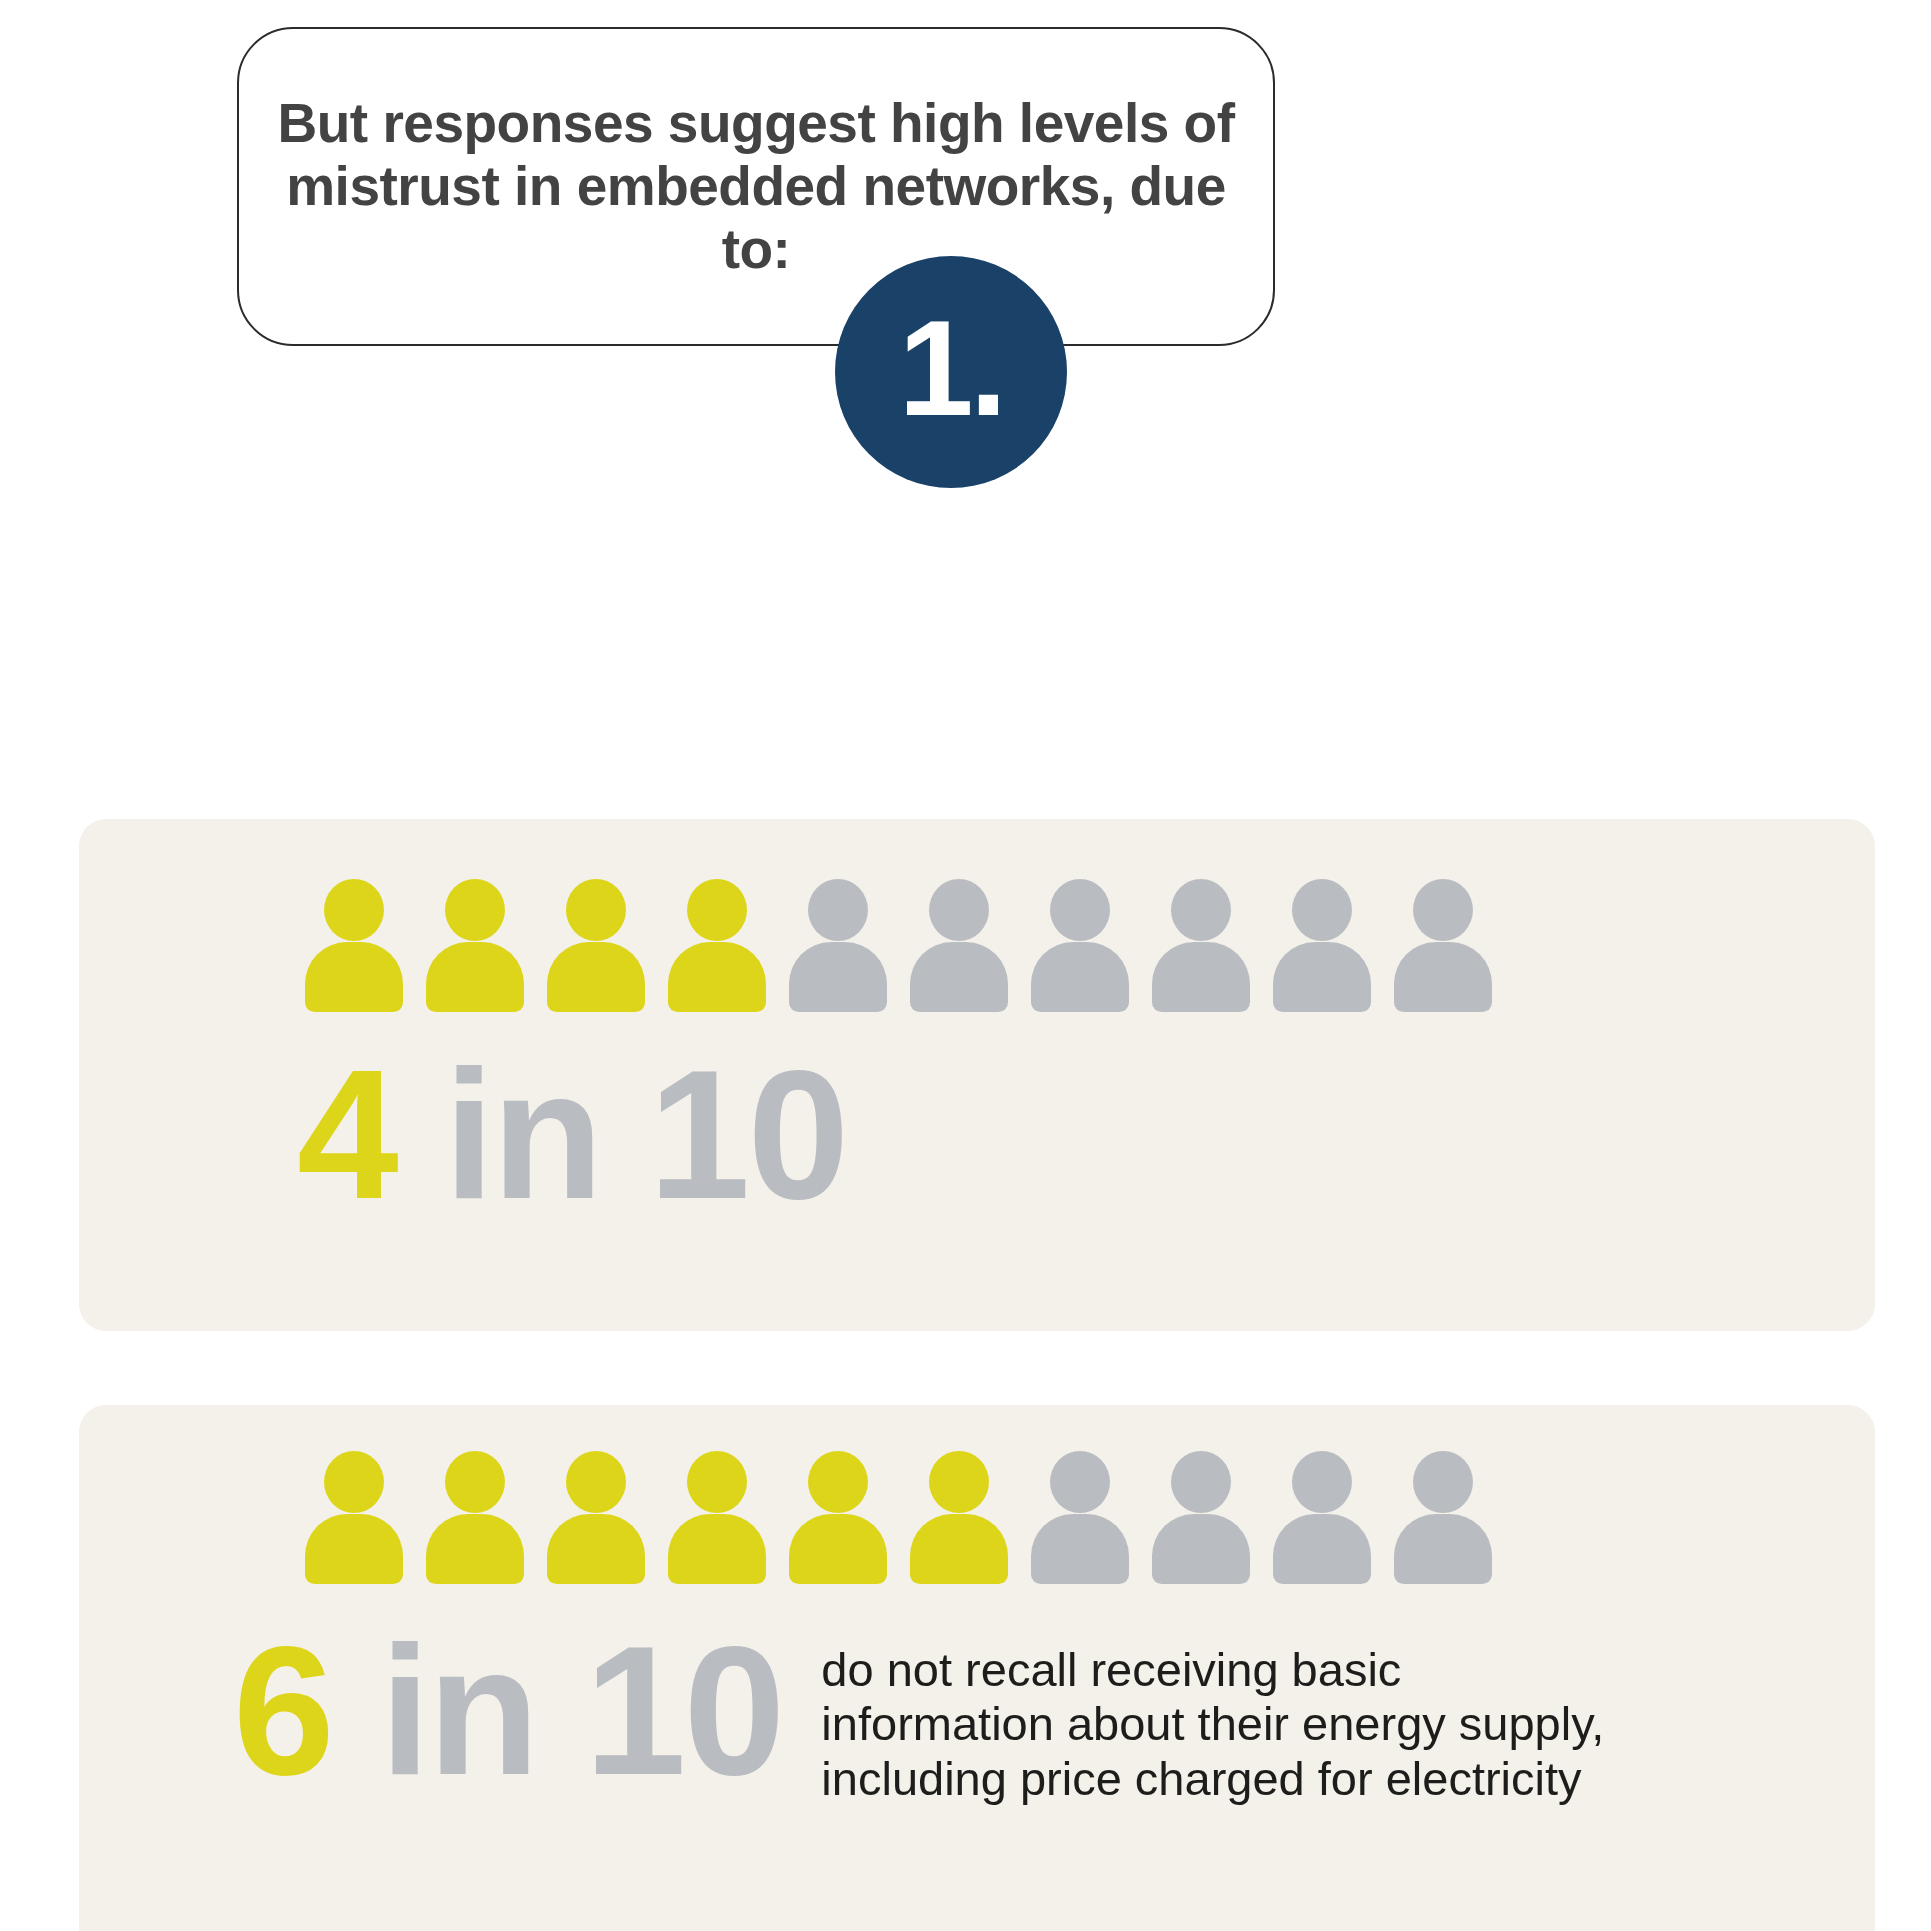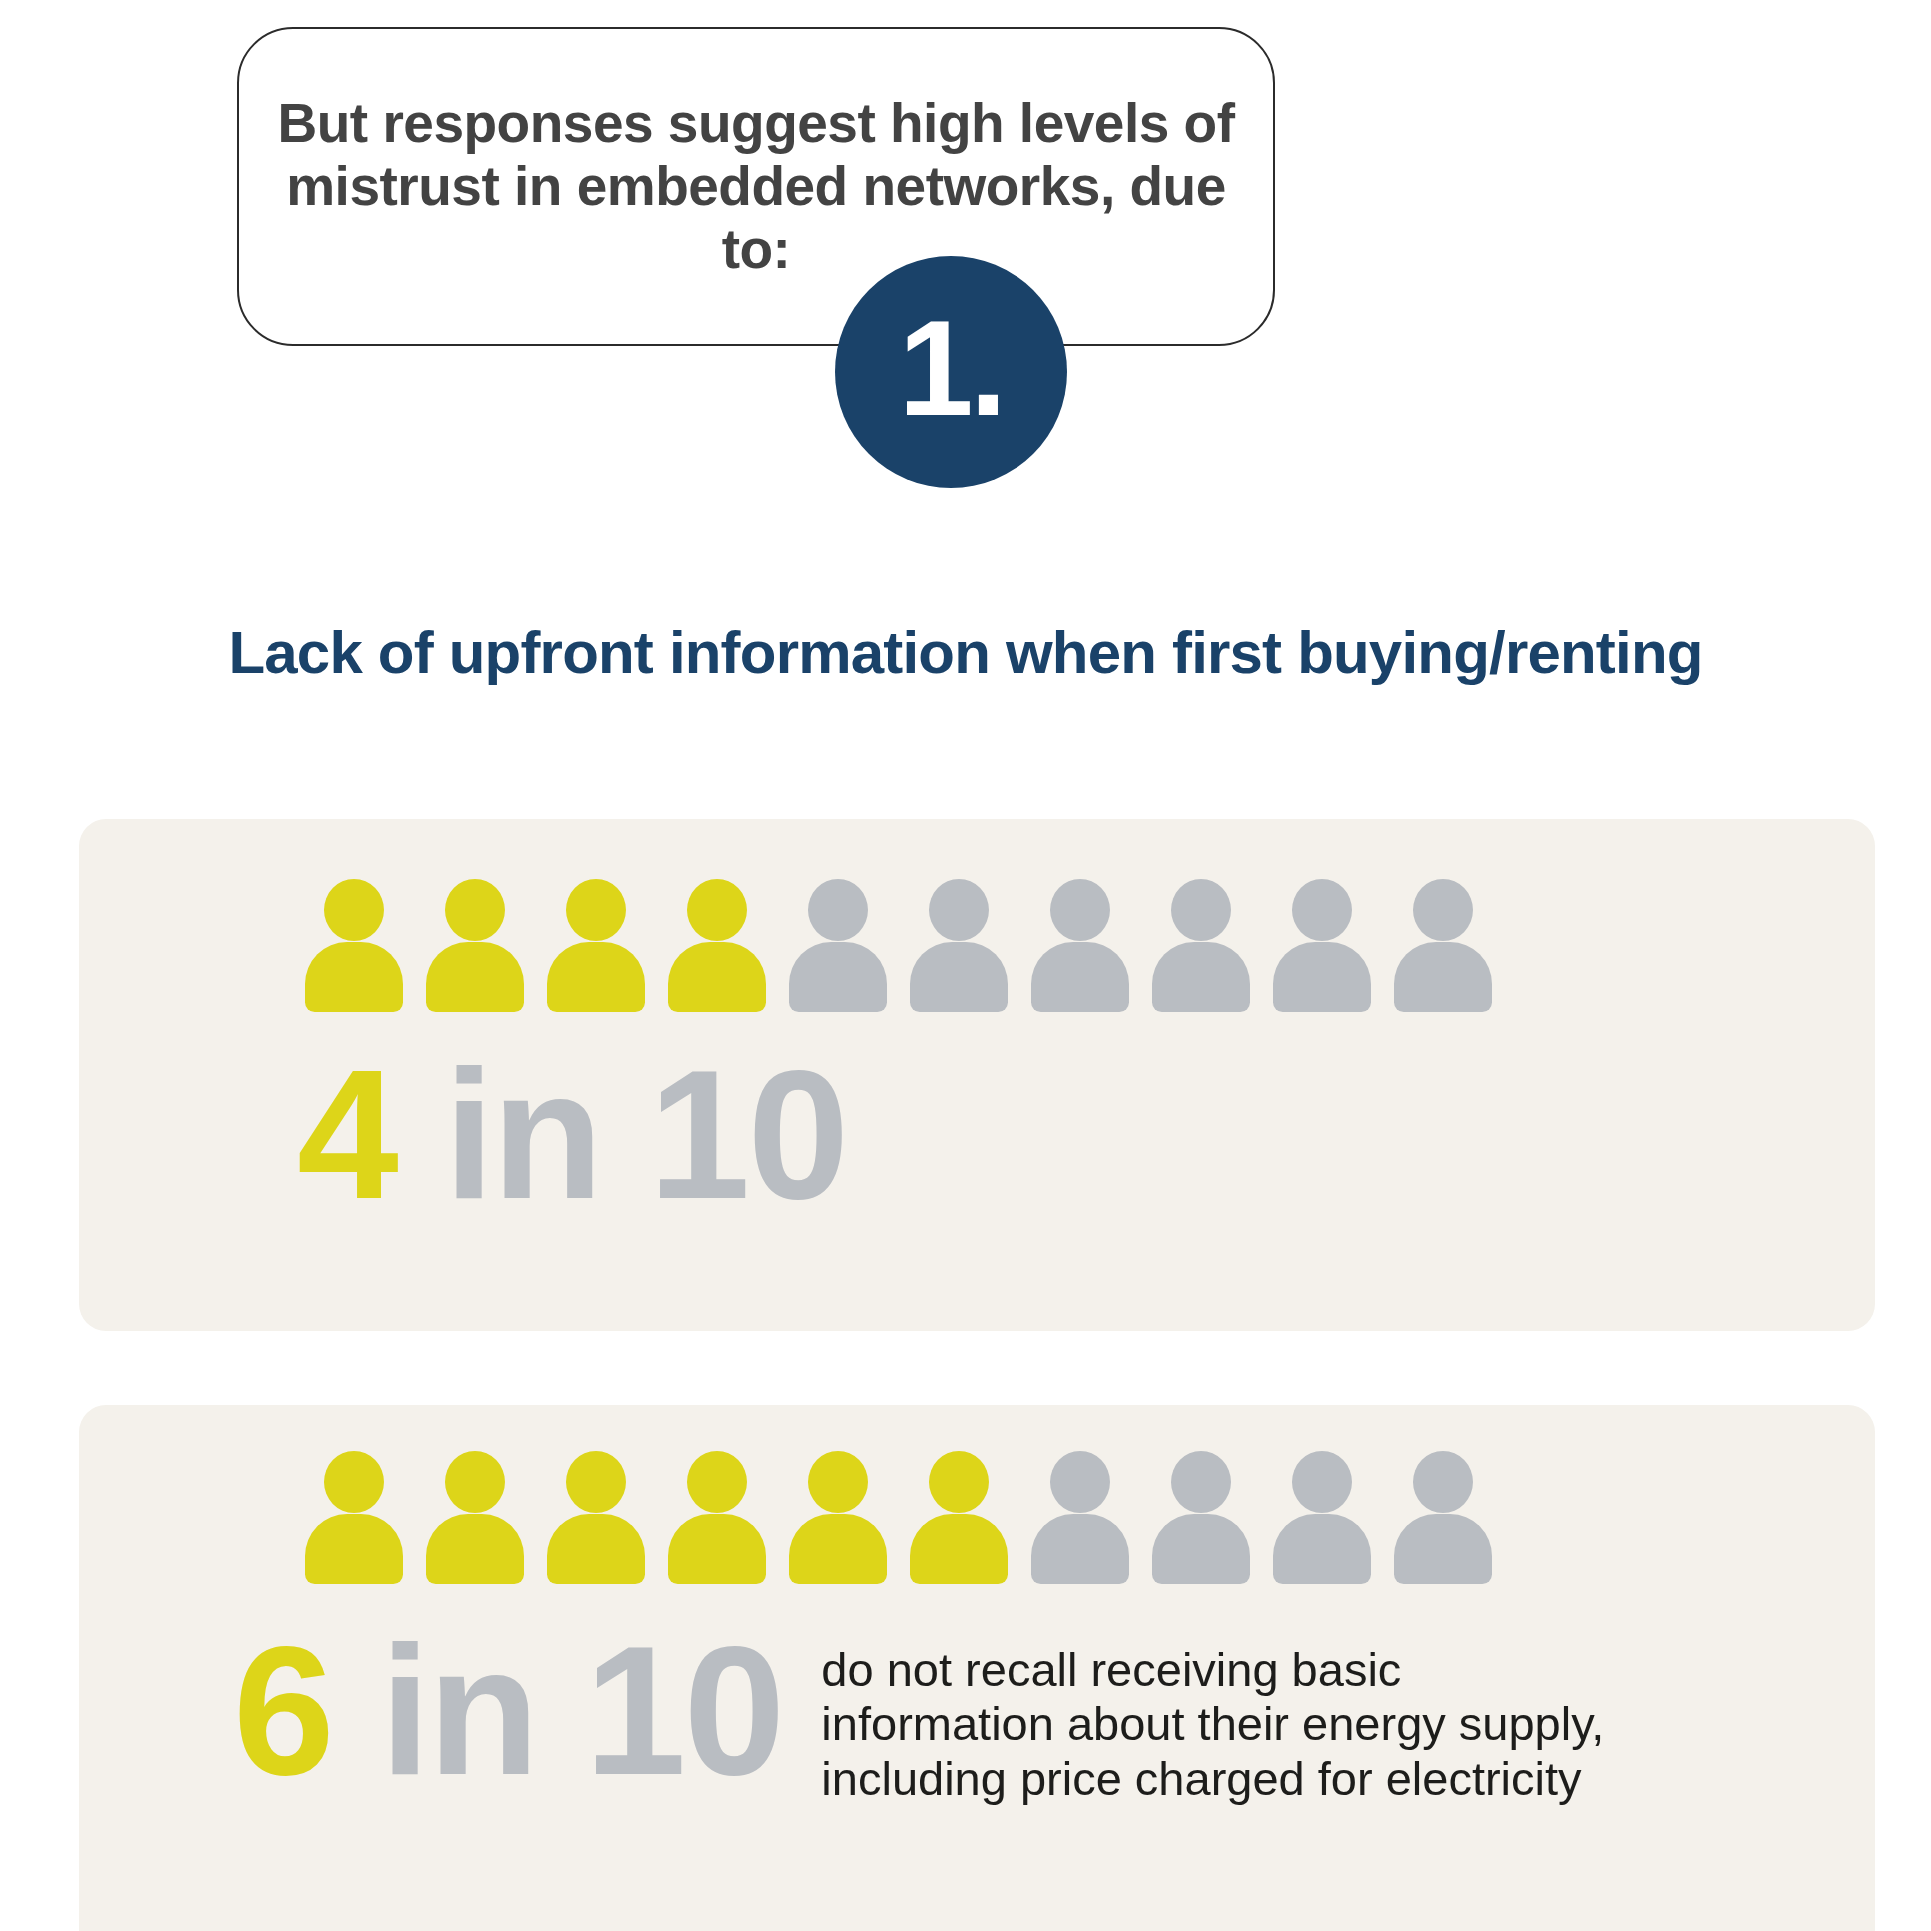--- a/index.html
+++ b/index.html
@@ -169,21 +169,20 @@
 <div id="infographic">
 
   <div class="bubble">
     <div class="bubble-text">But responses suggest high levels of mistrust in embedded networks, due to:</div>
   </div>
 
   <div class="number-circle">
     <span class="number-circle-label">1.</span>
   </div>
 
-  <div class="headline">Lack of upfront information when first buying/renting</div>
 
   <div class="card" id="card-0">
     <div class="people-row">
         <div class="person fill-on">
           <div class="head"></div>
           <div class="body"></div>
         </div>
         <div class="person fill-on">
           <div class="head"></div>
           <div class="body"></div>

